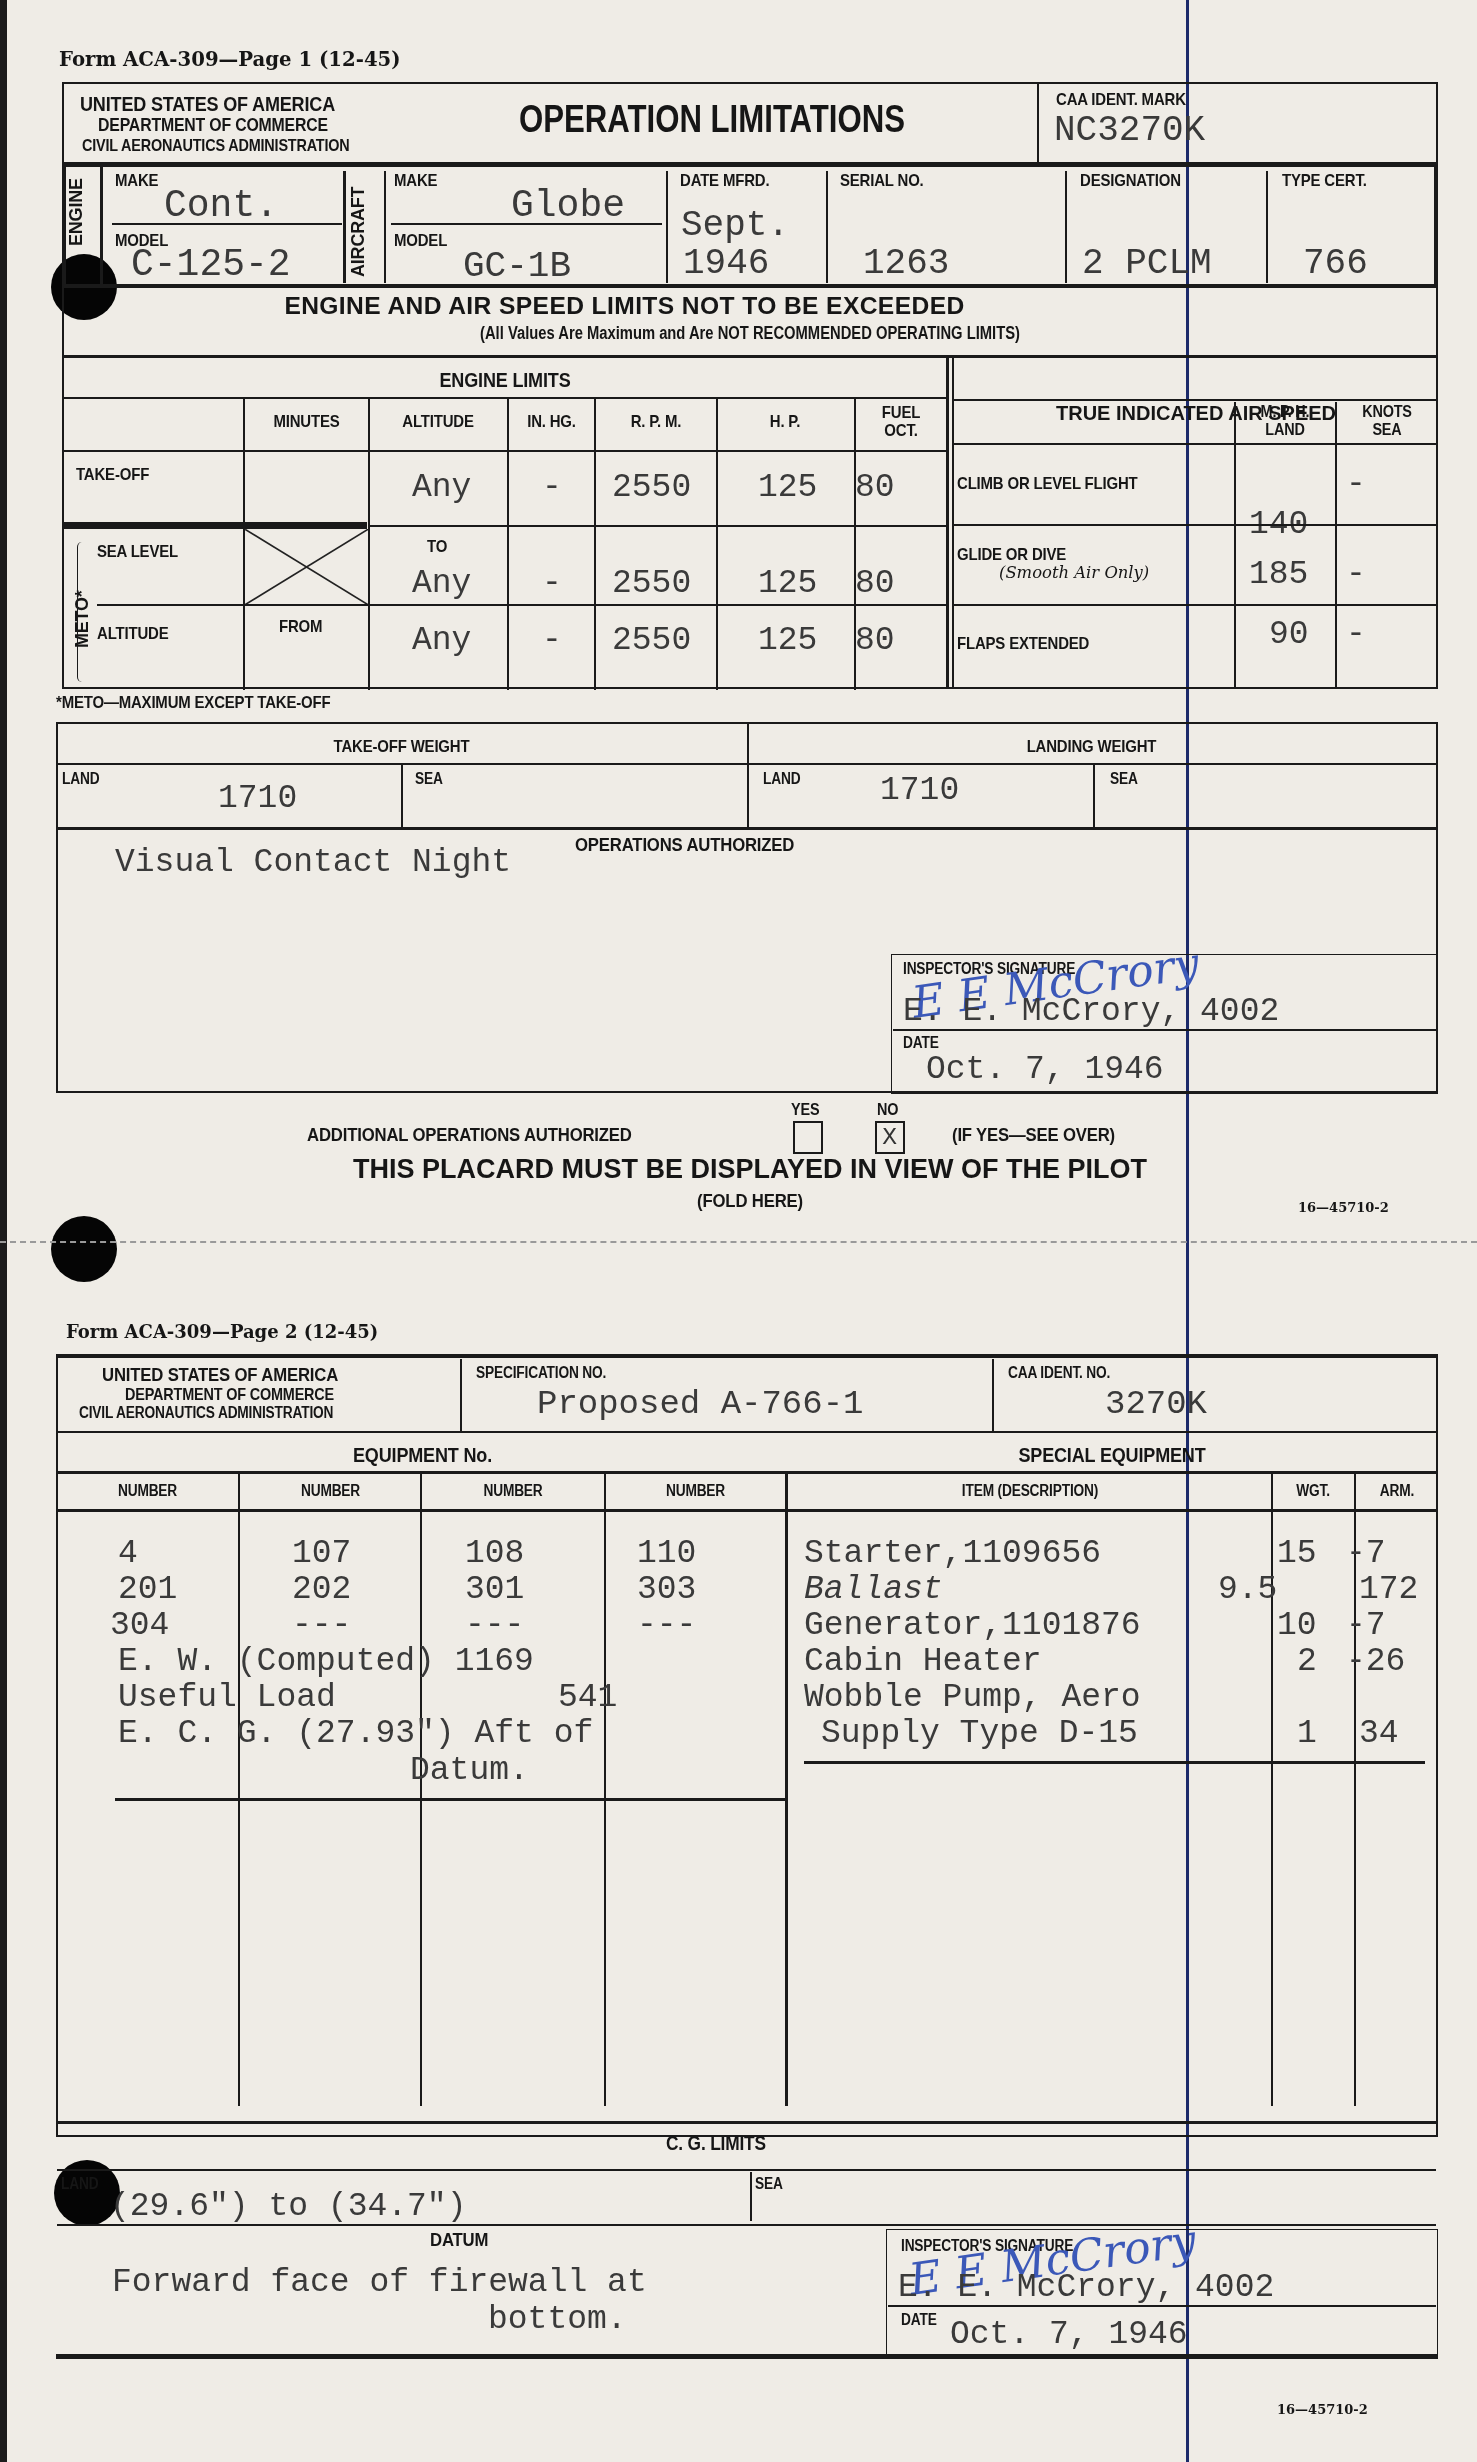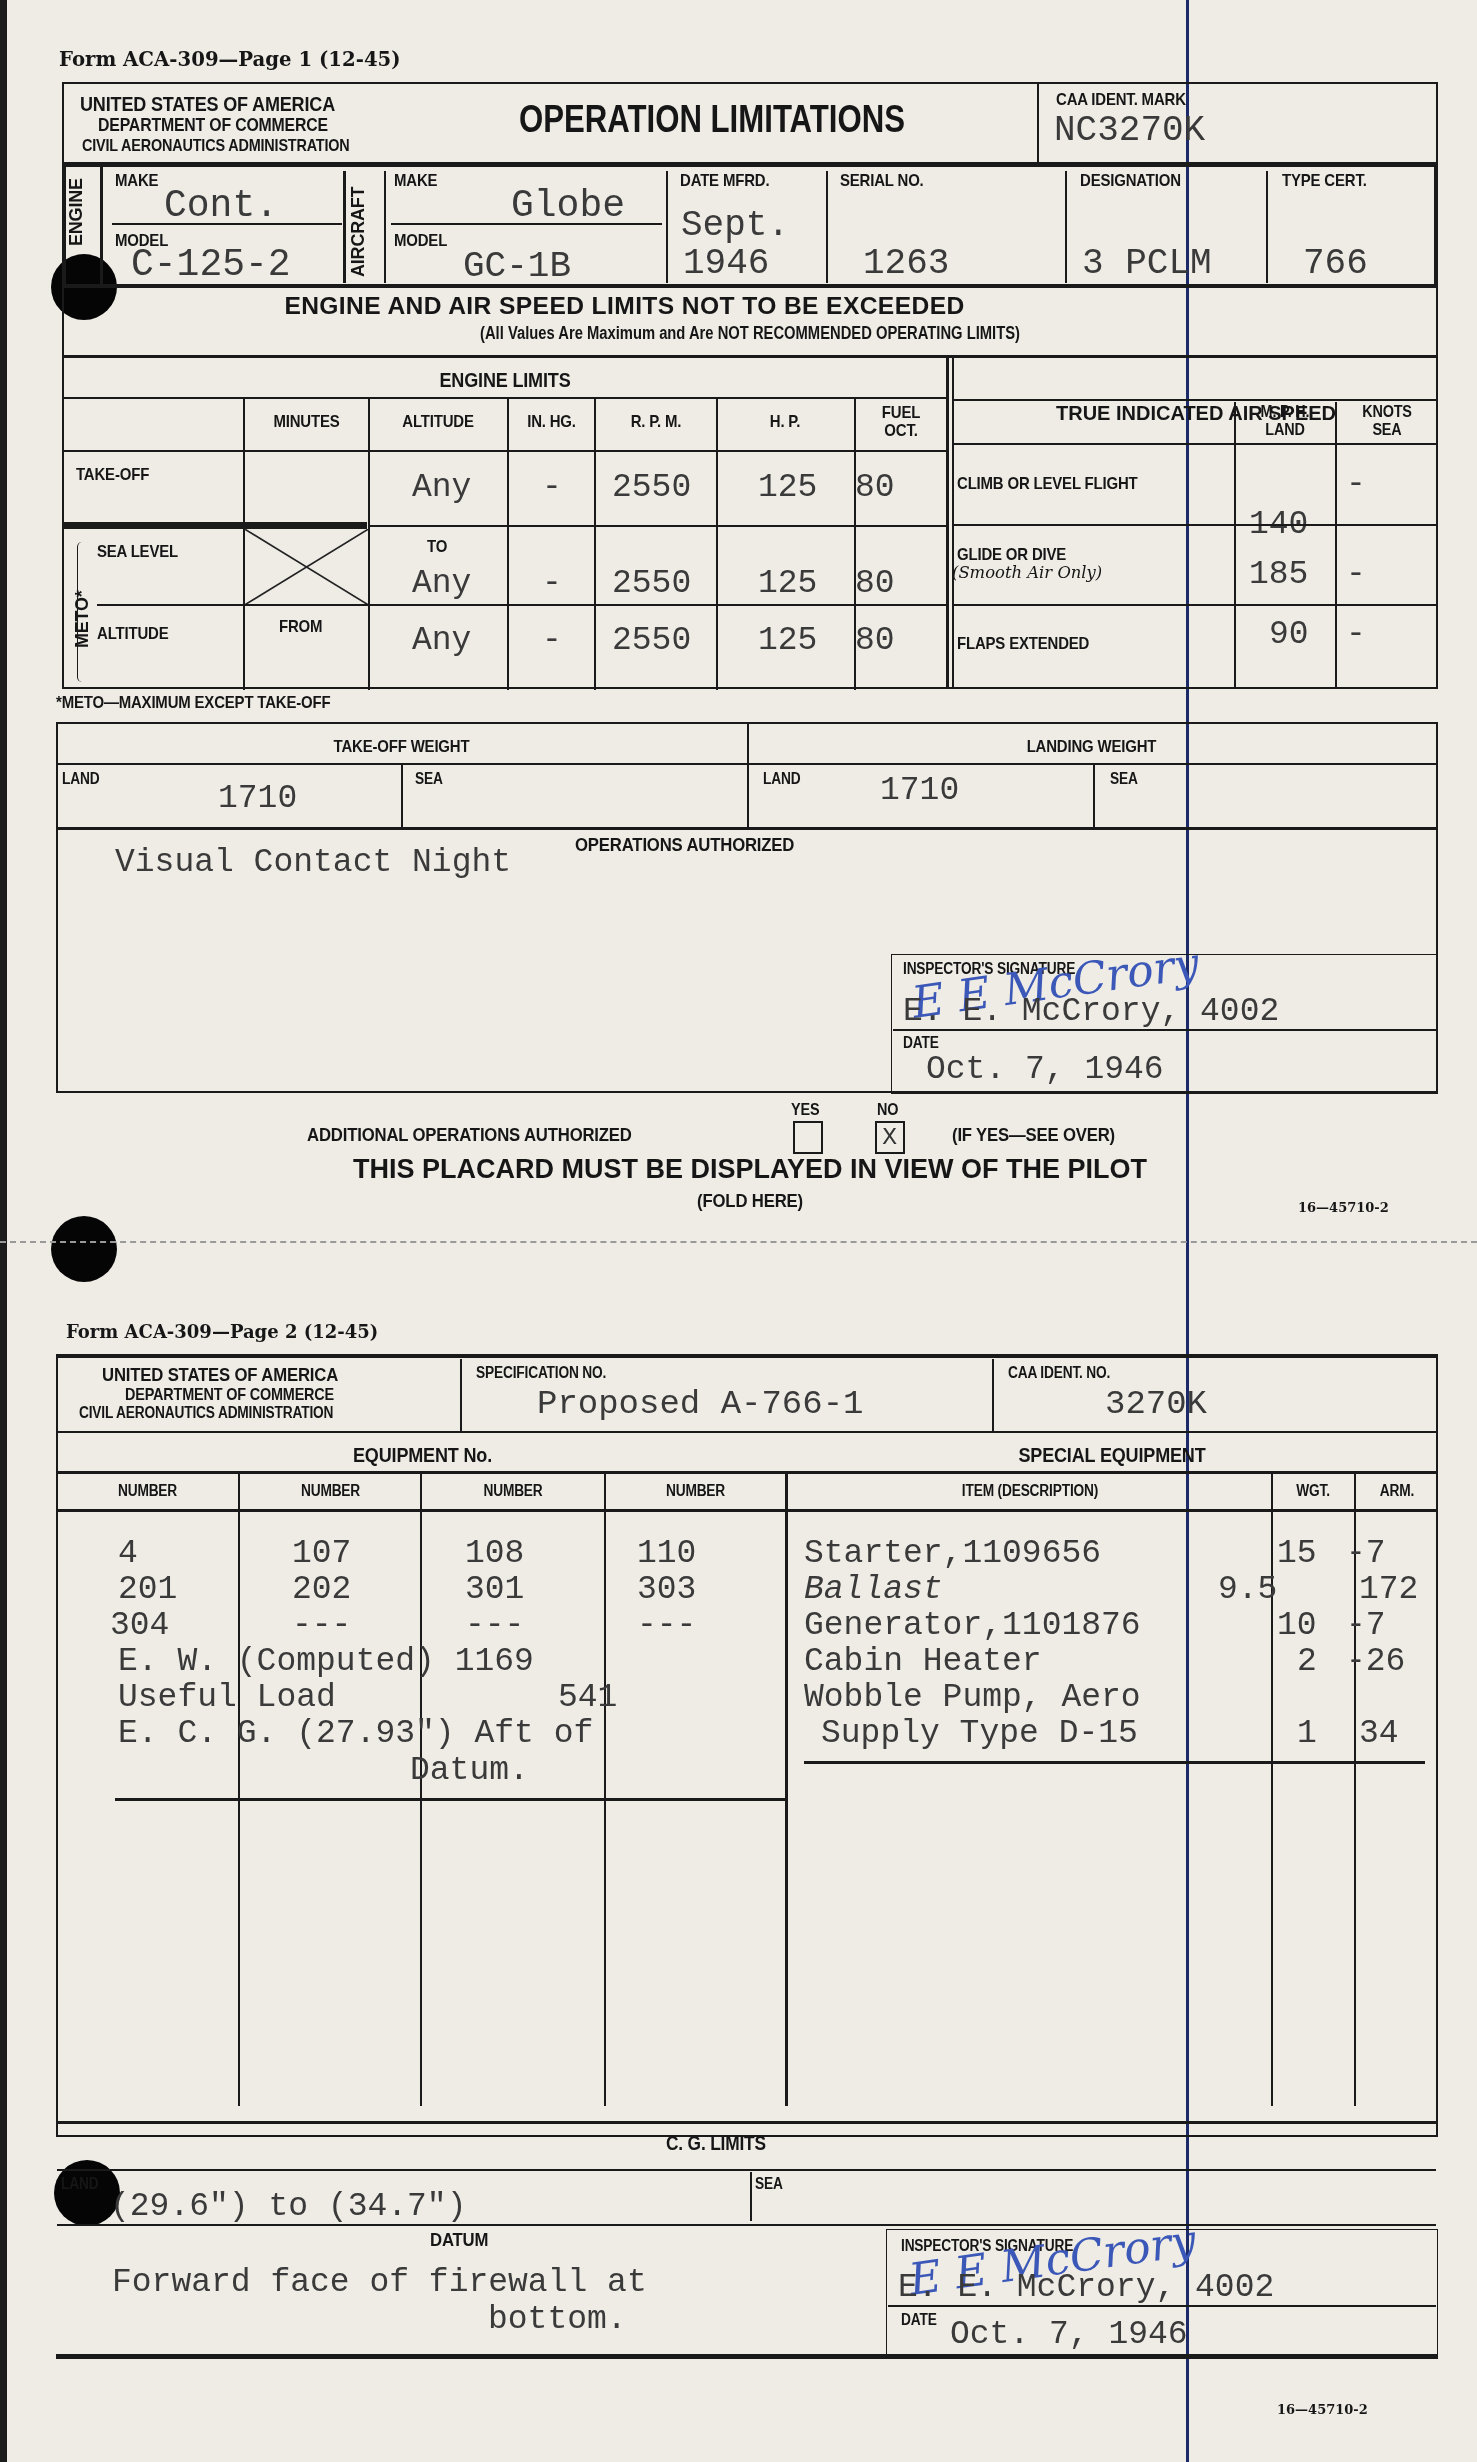--- a/index.html
+++ b/index.html
@@ -62,21 +62,21 @@
 <div class="abs type" style="left:463px;top:246px;font-size:36px;">GC-1B</div>
 <div class="vl" style="left:666px;top:171px;width:1.6px;height:112px;"></div>
 <div class="abs lbl" style="left:680px;top:171px;">DATE MFRD.</div>
 <div class="abs type" style="left:681px;top:205px;font-size:36px;">Sept.</div>
 <div class="abs type" style="left:683px;top:243px;font-size:36px;">1946</div>
 <div class="vl" style="left:826px;top:171px;width:1.6px;height:112px;"></div>
 <div class="abs lbl" style="left:840px;top:171px;">SERIAL NO.</div>
 <div class="abs type" style="left:863px;top:243px;font-size:36px;">1263</div>
 <div class="vl" style="left:1065px;top:171px;width:1.6px;height:112px;"></div>
 <div class="abs lbl" style="left:1080px;top:171px;">DESIGNATION</div>
-<div class="abs type" style="left:1082px;top:243px;font-size:36px;">3 PCLM</div>
+<div class="abs type" style="left:1082px;top:243px;font-size:36px;">2 PCLM</div>
 <div class="vl" style="left:1266px;top:171px;width:1.6px;height:112px;"></div>
 <div class="abs lbl" style="left:1282px;top:171px;">TYPE CERT.</div>
 <div class="abs type" style="left:1303px;top:243px;font-size:36px;">766</div>
 
 <div class="box" style="left:62px;top:287px;width:1376px;height:402px;border-top:none;"></div>
 <div class="abs big-title center" style="left:62px;width:1125px;top:292px;font-size:24.6px;letter-spacing:0.4px;">ENGINE AND AIR SPEED LIMITS NOT TO BE EXCEEDED</div>
 <div class="abs center" style="left:62px;width:1376px;top:323px;font-size:18px;font-weight:bold;transform:scaleX(0.82);">(All Values Are Maximum and Are NOT RECOMMENDED OPERATING LIMITS)</div>
 <div class="hl" style="left:62px;top:355px;width:1376px;height:2.5px;"></div>
 
 <div class="abs lbl c center" style="left:62px;width:886px;top:368px;font-size:20.5px;">ENGINE LIMITS</div>
@@ -144,21 +144,21 @@
 <div class="abs lbl c center" style="left:1336px;width:102px;top:402px;line-height:18px;font-size:16.4px;">
   <div>KNOTS</div>
   <div>SEA</div>
 </div>
 <div class="hl" style="left:954px;top:443px;width:484px;height:1.6px;"></div>
 <div class="abs lbl" style="left:957px;top:474px;">CLIMB OR LEVEL FLIGHT</div>
 <div class="abs type" style="left:1249px;top:466px;margin-top:40px;">140</div>
 <div class="abs type" style="left:1346px;top:466px;">-</div>
 <div class="hl" style="left:954px;top:524px;width:484px;height:1.6px;"></div>
 <div class="abs lbl" style="left:957px;top:545px;">GLIDE OR DIVE</div>
-<div class="abs" style="left:952px;top:563px;font-family:'DejaVu Serif',serif;font-style:italic;font-size:16.4px;">(Smooth Air Only)</div>
+<div class="abs" style="left:952px;top:563px;font-family:'DejaVu Serif',serif;font-style:italic;font-size:16.4px;padding-left:47px;">(Smooth Air Only)</div>
 <div class="abs type" style="left:1249px;top:556px;">185</div>
 <div class="abs type" style="left:1346px;top:556px;">-</div>
 <div class="hl" style="left:954px;top:604px;width:484px;height:1.6px;"></div>
 <div class="abs lbl" style="left:957px;top:634px;">FLAPS EXTENDED</div>
 <div class="abs type" style="left:1269px;top:616px;">90</div>
 <div class="abs type" style="left:1346px;top:616px;">-</div>
 
 <div class="abs lbl" style="left:56px;top:693px;">*METO—MAXIMUM EXCEPT TAKE-OFF</div>
 
 <div class="box" style="left:56px;top:722px;width:1382px;height:371px;"></div>

